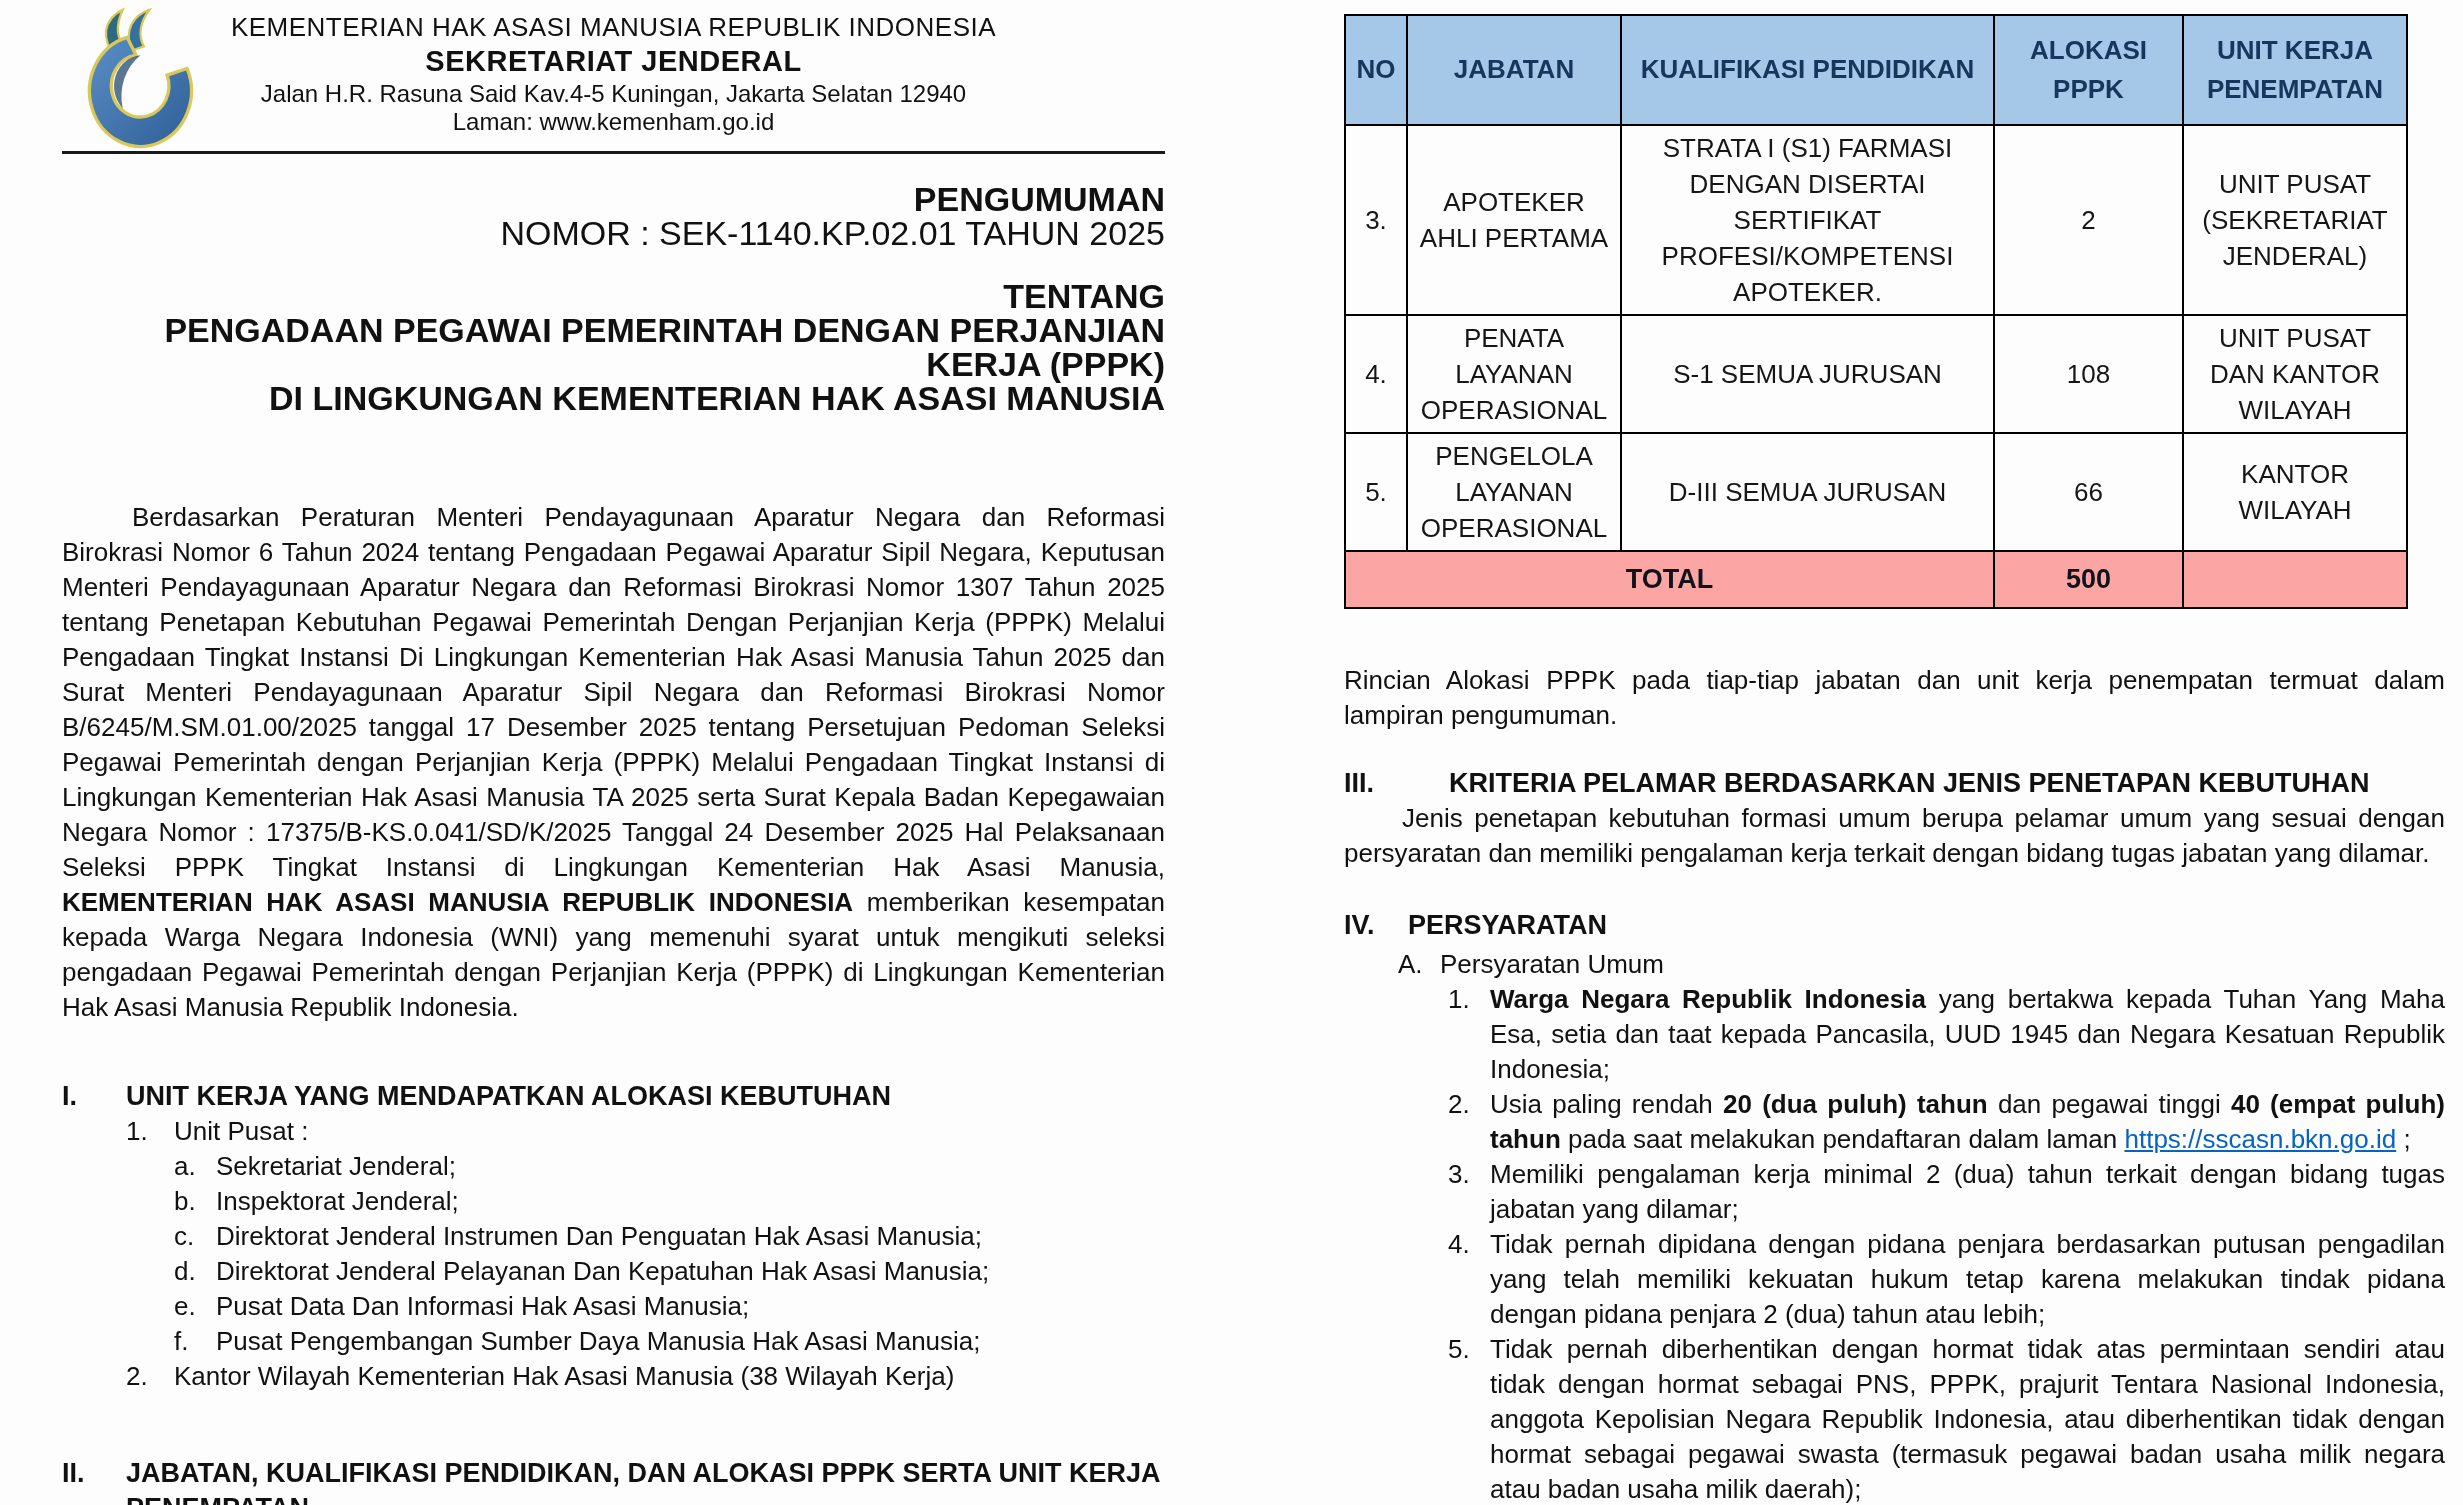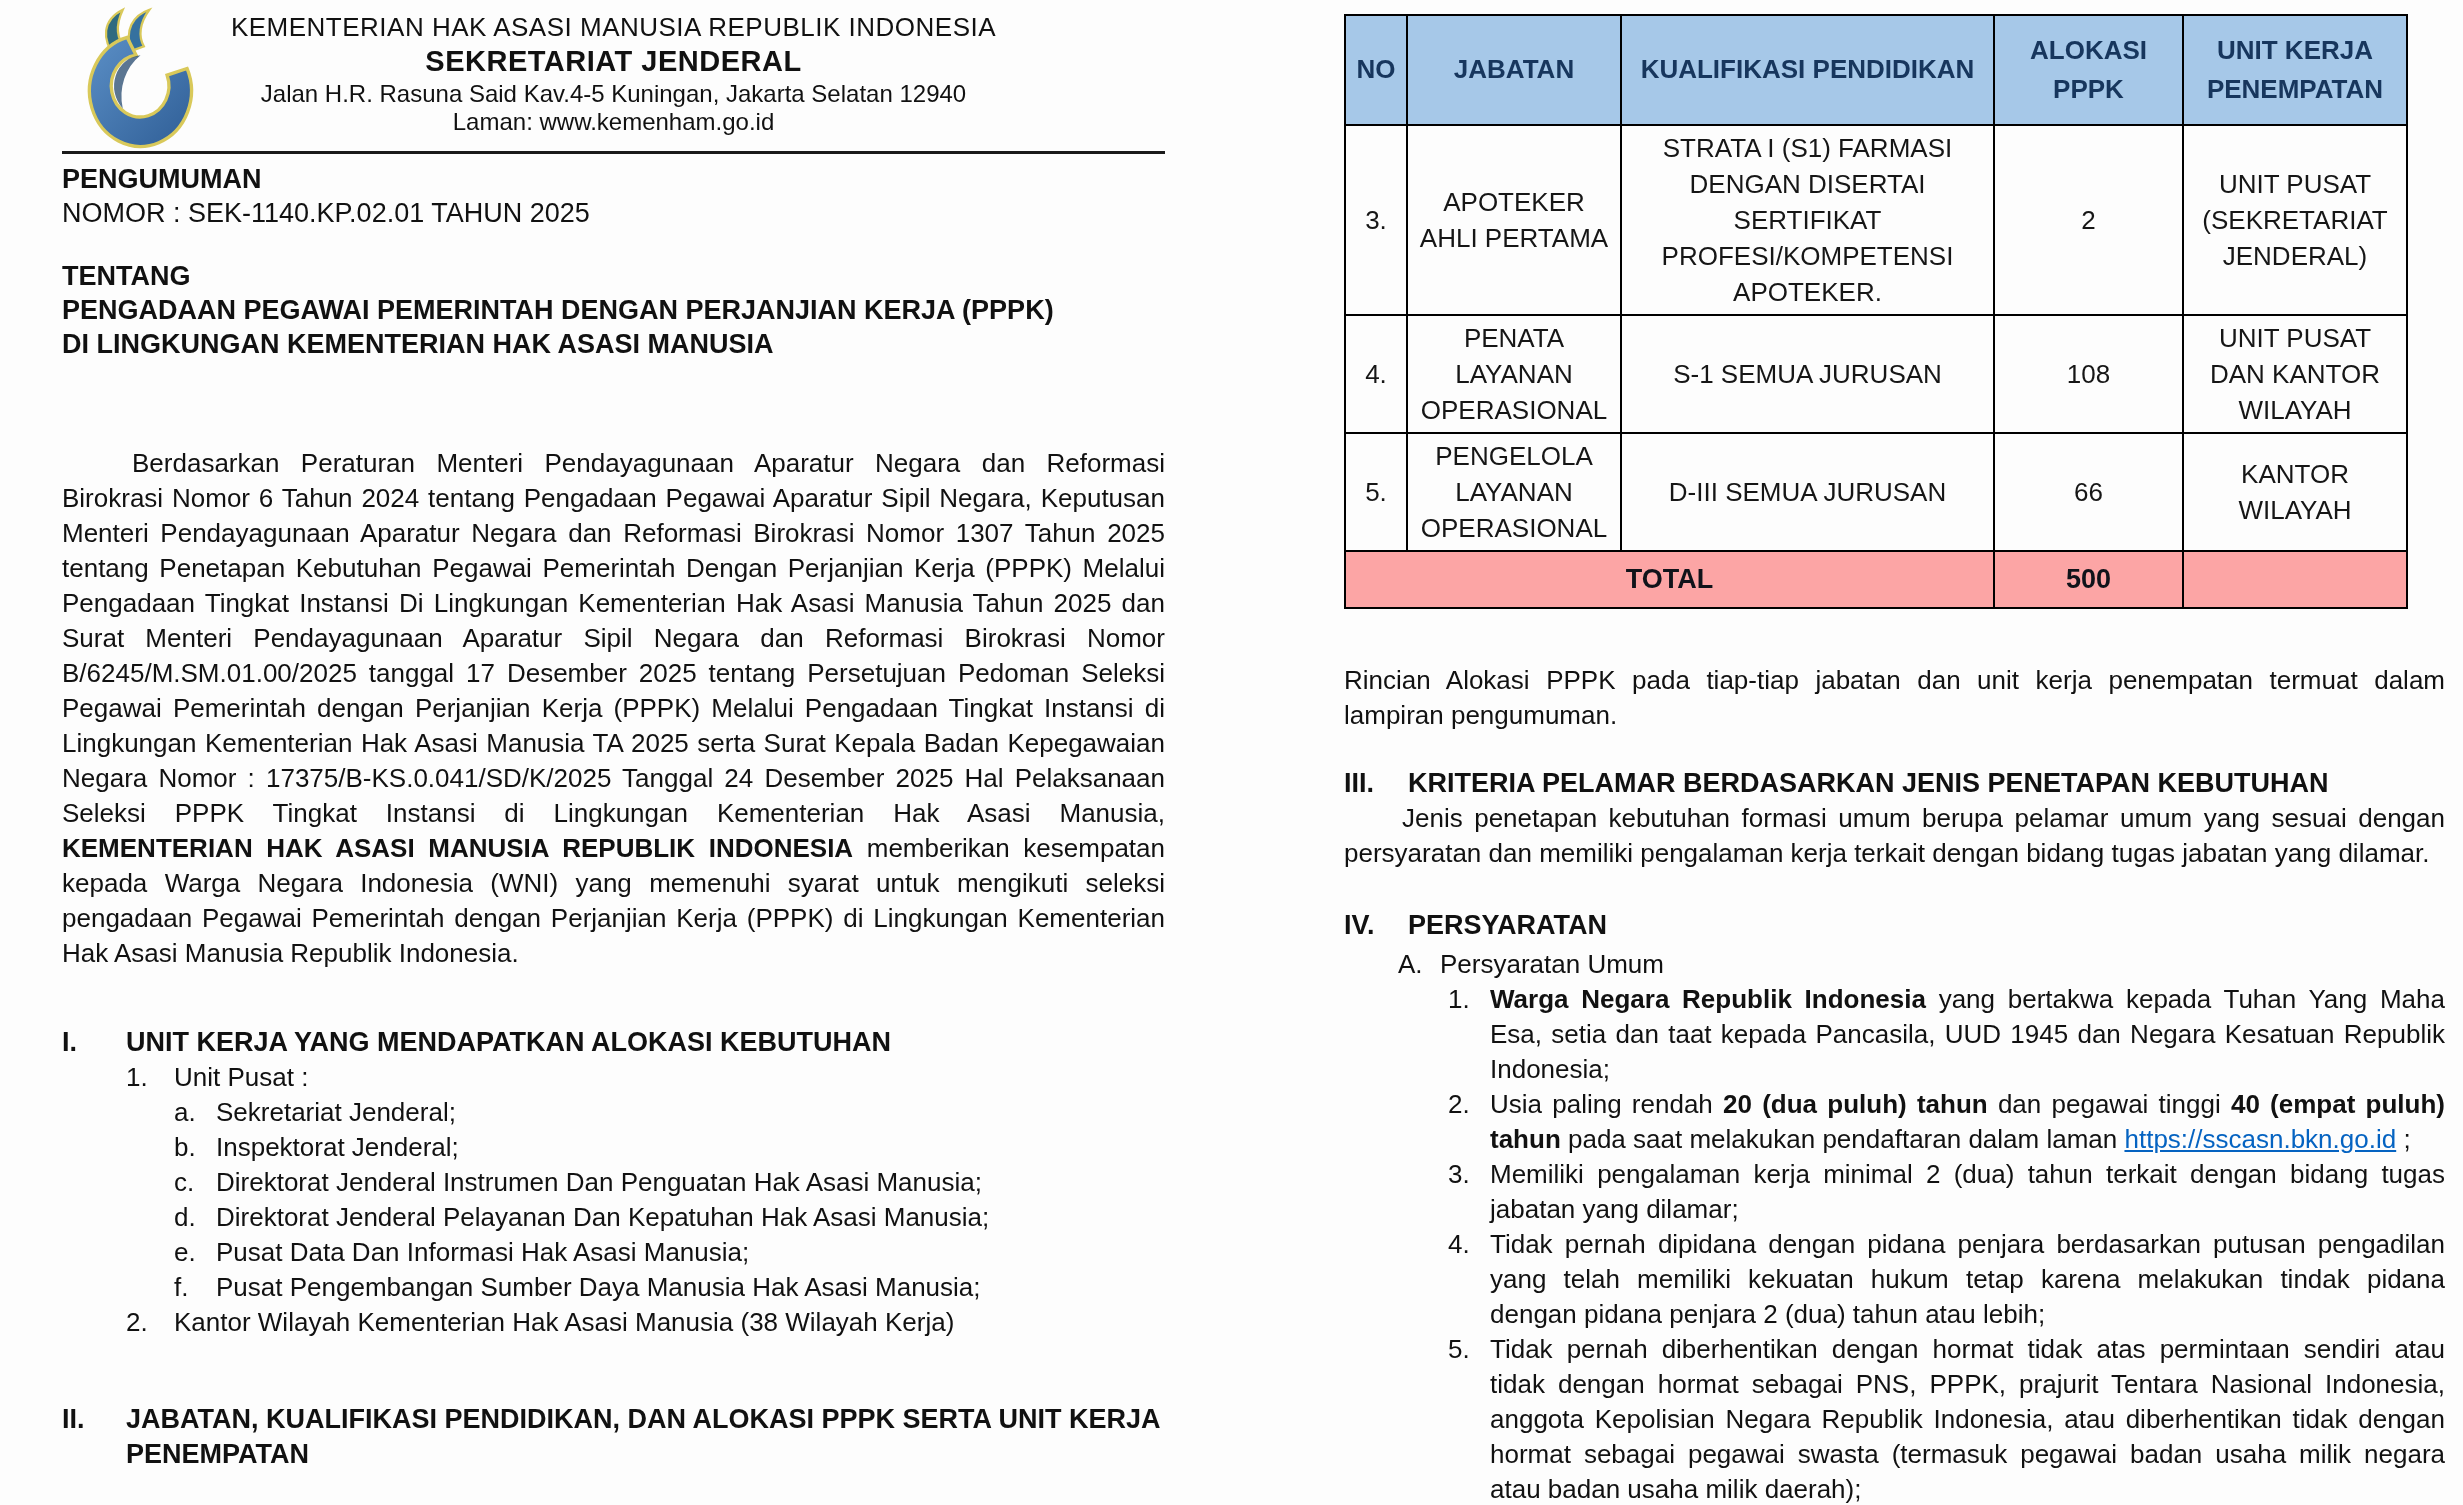--- a/index.html
+++ b/index.html
@@ -12,21 +12,21 @@
 
   
   .page-left{position:absolute;left:62px;top:0;width:1103px;}
   .letterhead{position:relative;text-align:center;padding-top:11.6px;}
   .logo{position:absolute;left:11.6px;top:3.9px;width:133px;height:160px;}
   .lh1{font-size:26px;line-height:31px;letter-spacing:0.5px;}
   .lh2{font-size:29px;font-weight:bold;line-height:37px;letter-spacing:0.5px;}
   .lh3{font-size:24px;line-height:28px;}
   .rule{border-top:3.9px solid #1a1a1a;margin-top:15.4px;}
 
-  .doc-title{text-align:left;font-size:27px;line-height:34px;margin-top:8px;}
+  .doc-title{text-align:right;font-size:34px;line-height:34px;margin-top:28px;}
   .doc-title .gap{margin-top:29px;}
 
   .opening{margin:85px 0 0 0;font-size:26px;line-height:35px;text-align:justify;text-indent:70px;}
 
   .sec-head{display:flex;margin-top:54px;font-size:27px;font-weight:bold;line-height:35px;}
   .sec-no{width:64px;flex:none;}
   .sec-head .nowrap{white-space:nowrap;display:block;}
 
   .list1{margin-left:64px;font-size:26px;line-height:35px;}
   .li{display:flex;}
@@ -43,21 +43,21 @@
     background:#a6c8e8;color:#17365d;font-weight:bold;
     padding:15.4px 7.7px;line-height:39px;font-size:26px;text-align:center;vertical-align:middle;
   }
   table.alloc td{padding:3.9px 11.6px;line-height:36px;vertical-align:middle;color:#161616;}
   td.c{text-align:center;}
   td.l{text-align:left;}
   tr.total-row td{background:#fca5a5;font-weight:bold;text-align:center;padding:9.7px 7.7px;color:#10131a;font-size:27px;}
 
   .note{margin-top:54px;font-size:26px;line-height:35px;text-align:justify;}
   .sec-head-r{display:flex;font-size:27px;font-weight:bold;line-height:35px;}
-  .mt3{margin-top:33px;}
+  .mt3{margin-top:33px;gap:41px;}
   .mt4{margin-top:37px;}
   .para{font-size:26px;line-height:35px;text-align:justify;}
   .indent{text-indent:58px;margin:0;}
   .sub-label{display:flex;margin:3.9px 0 0 54px;font-size:26px;line-height:35px;}
   .sub-label .noA{width:42px;flex:none;}
   .items{margin-left:104px;font-size:26px;line-height:35px;}
   .item{display:flex;}
   .item .inum{width:42px;flex:none;}
   .item .itxt{flex:1;text-align:justify;}
   a.link{color:#0563c1;text-decoration:underline;cursor:pointer;}

